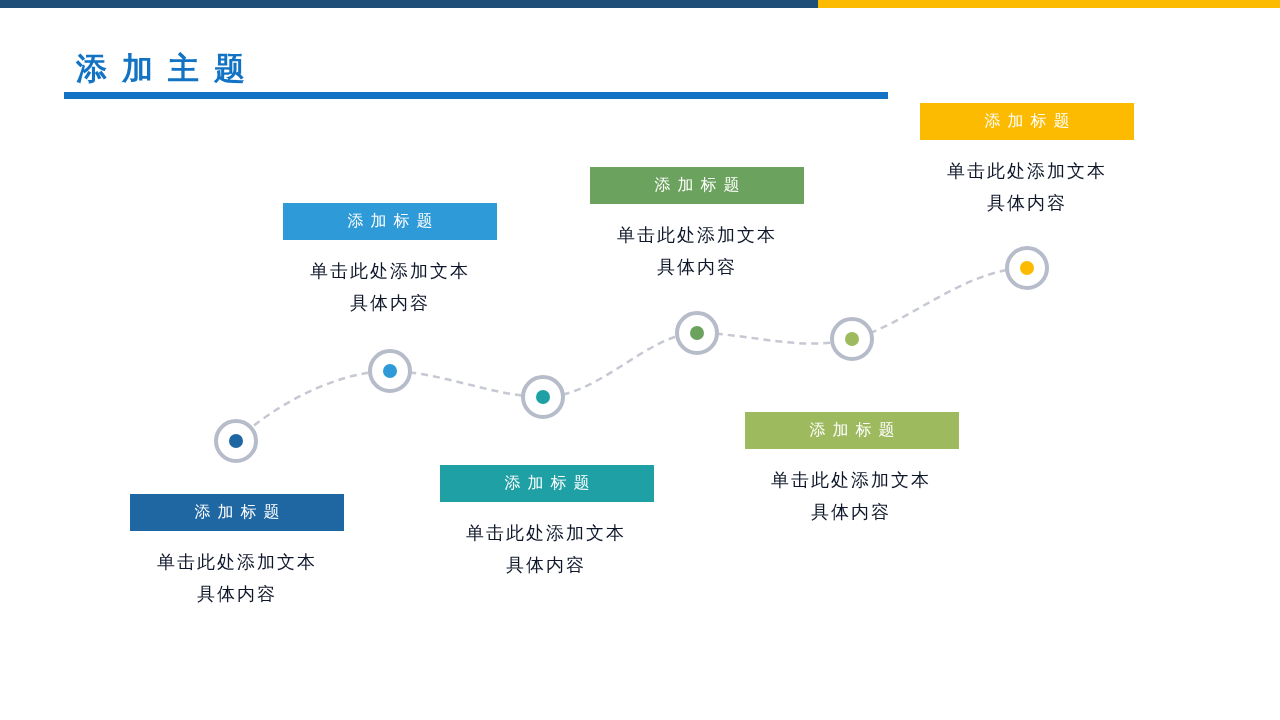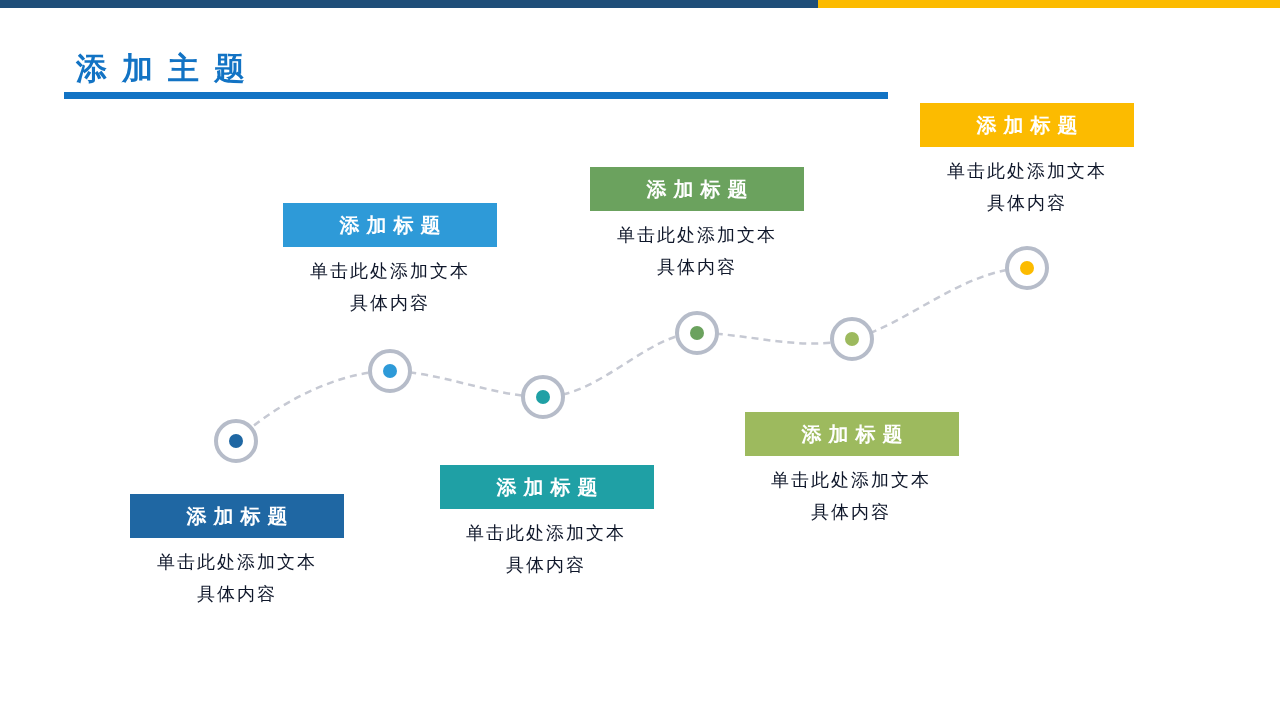--- a/index.html
+++ b/index.html
@@ -21,22 +21,22 @@
   .connector-path{fill:none;stroke-width:2.5;stroke-dasharray:7 5;}
 
   
   .node{position:absolute;width:36px;height:36px;border-radius:50%;background:#fff;
         border:4px solid #b6bcc9;display:flex;align-items:center;justify-content:center;}
   .node .dot{width:14px;height:14px;border-radius:50%;}
   .n1{left:214px;top:419px;} .n2{left:368px;top:349px;} .n3{left:521px;top:375px;}
   .n4{left:675px;top:311px;} .n5{left:830px;top:317px;} .n6{left:1005px;top:246px;}
 
   
-  .mbox{position:absolute;width:214px;height:44px;display:flex;align-items:center;
-        justify-content:center;color:#ffffff;font-size:20px;font-weight:bold;
+  .mbox{position:absolute;width:214px;height:37px;display:flex;align-items:center;
+        justify-content:center;color:#ffffff;font-size:16px;font-weight:normal;
         letter-spacing:7px;text-indent:7px;white-space:nowrap;}
   .b1{left:130px;top:494px;} .b2{left:283px;top:203px;} .b3{left:440px;top:465px;}
   .b4{left:590px;top:167px;} .b5{left:745px;top:412px;} .b6{left:920px;top:103px;}
 
   
   .mtext{position:absolute;width:264px;text-align:center;font-size:18px;
          line-height:32px;letter-spacing:2px;color:#0f172a;}
   .t1{left:105px;top:546px;} .t2{left:258px;top:255px;} .t3{left:414px;top:517px;}
   .t4{left:565px;top:219px;} .t5{left:719px;top:464px;} .t6{left:895px;top:155px;}
 </style>

